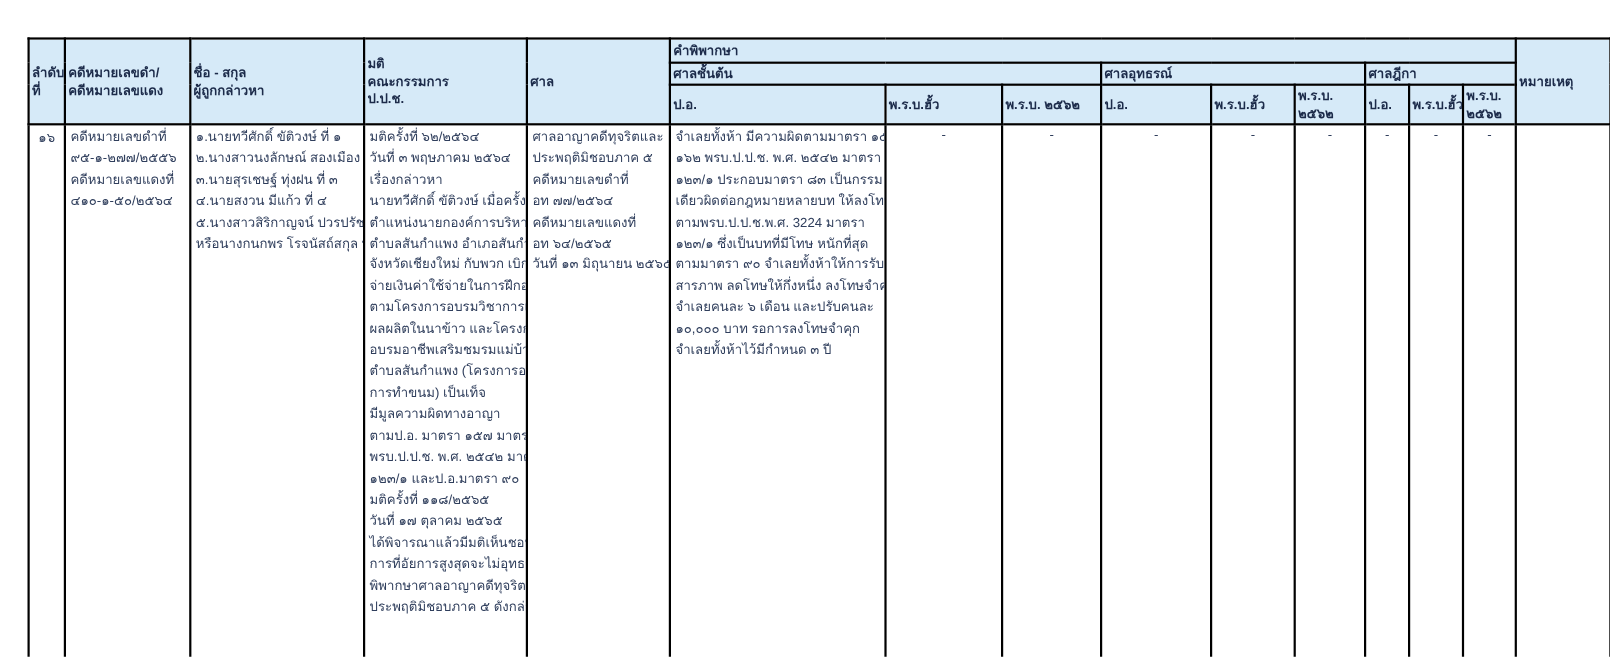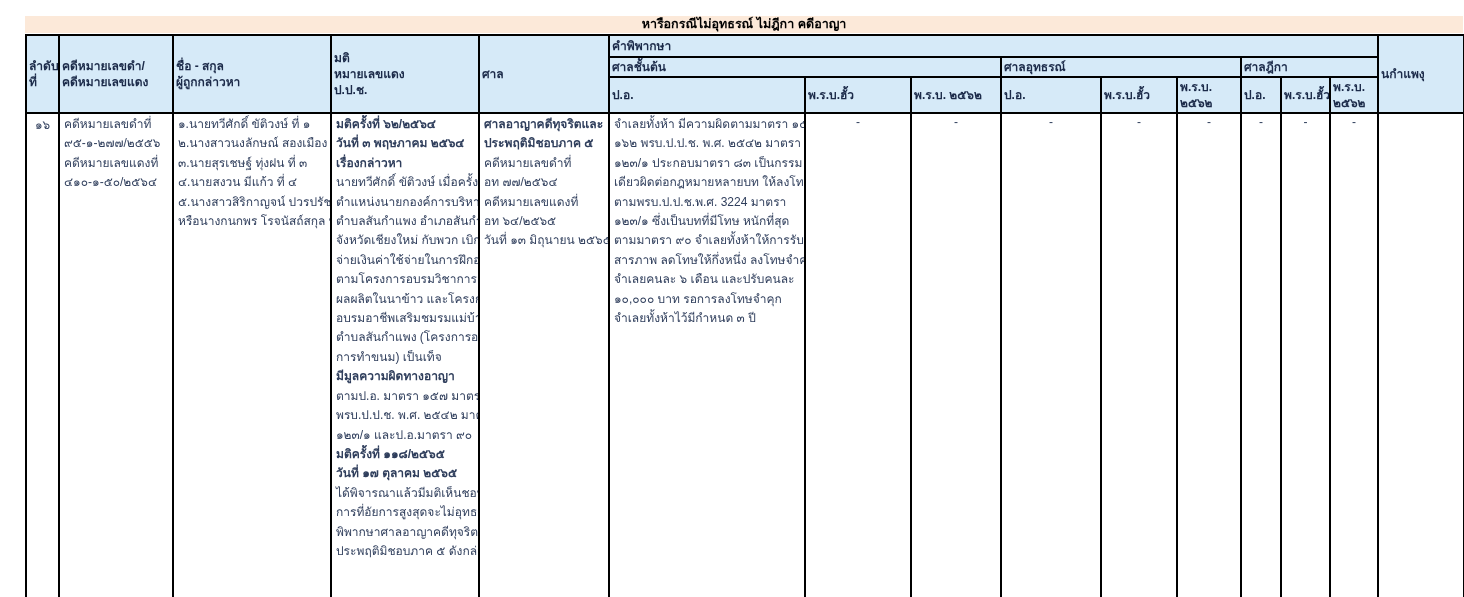--- a/index.html
+++ b/index.html
@@ -54,29 +54,28 @@
     white-space: pre-line;
     line-height: 16px;
     padding: 1px 2px;
   }
   tr.h1 { height: 22px; }
   tr.h2 { height: 18px; padding-left: 36px; }
   tr.h3 { height: 36px; }
   tr.datarow { height: 540px; }
   td.center { text-align: center; }
   .ln { line-height: 19.4px; white-space: nowrap; }
-  .ln.b { font-weight: bold; }
+  .ln.b { font-weight: normal; }
   td.dash { text-align: center; }
 </style>
 </head>
 <body>
 
 <div class="sheet">
 
-  <div class="title-band">หารือกรณีไม่อุทธรณ์ ไม่ฎีกา คดีอาญา</div>
 
   <table class="main">
     <colgroup>
       <col style="width:33px">
       <col style="width:114px">
       <col style="width:158px">
       <col style="width:148px">
       <col style="width:130px">
       <col style="width:196px">
       <col style="width:106px">
@@ -92,25 +91,25 @@
 
     <tbody>
         <tr class="h1">
       <th rowspan="3">ลำดับ
 ที่</th>
       <th rowspan="3">คดีหมายเลขดำ/
 คดีหมายเลขแดง</th>
       <th rowspan="3">ชื่อ - สกุล
 ผู้ถูกกล่าวหา</th>
       <th rowspan="3">มติ
-หมายเลขแดง
+คณะกรรมการ
 ป.ป.ช.</th>
       <th rowspan="3">ศาล</th>
       <th colspan="9">คำพิพากษา</th>
-      <th rowspan="3">นกำแพงุ</th>
+      <th rowspan="3">หมายเหตุ</th>
     </tr>
     <tr class="h2">
       <th colspan="3">ศาลชั้นต้น</th>
       <th colspan="3">ศาลอุทธรณ์</th>
       <th colspan="3">ศาลฎีกา</th>
     </tr>
     <tr class="h3">
       <th>ป.อ.</th>
       <th>พ.ร.บ.ฮั้ว</th>
       <th>พ.ร.บ. ๒๕๖๒</th>

